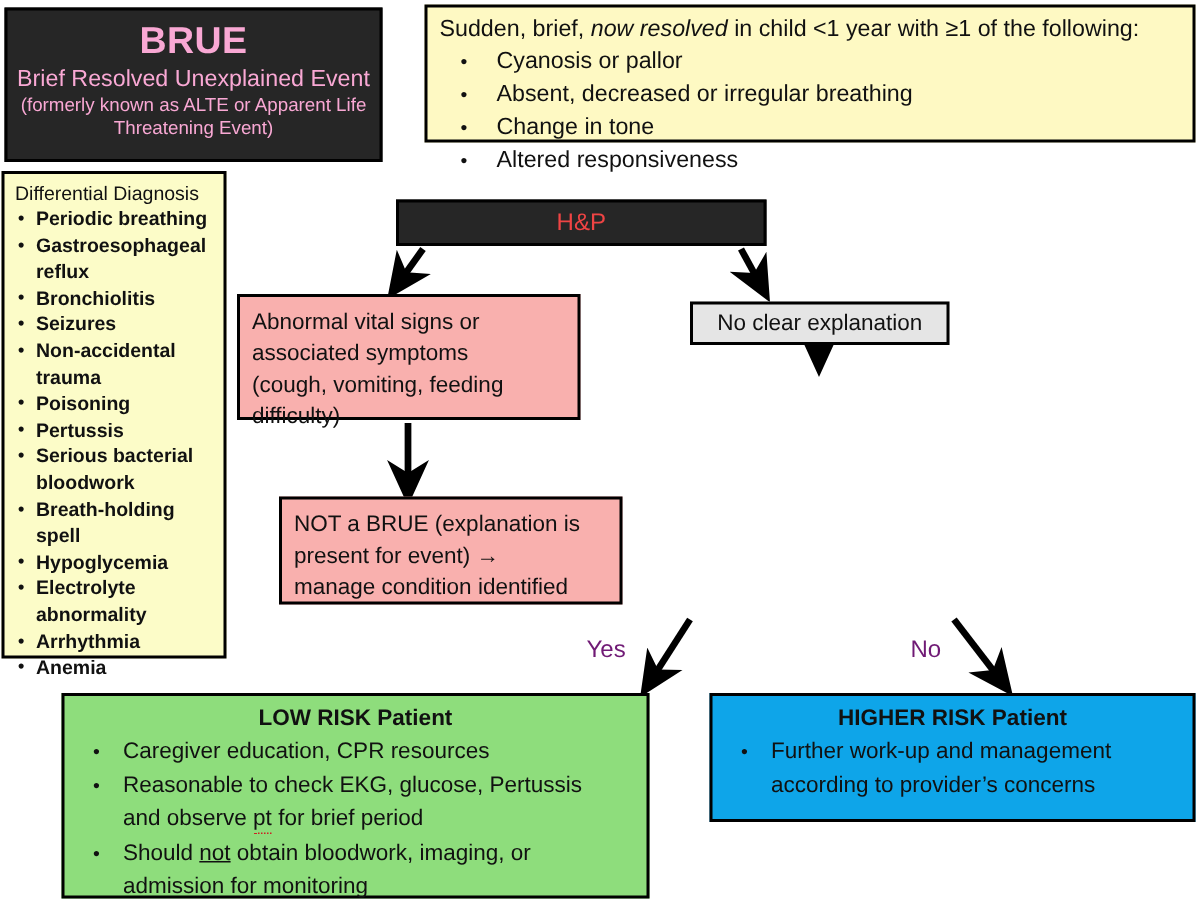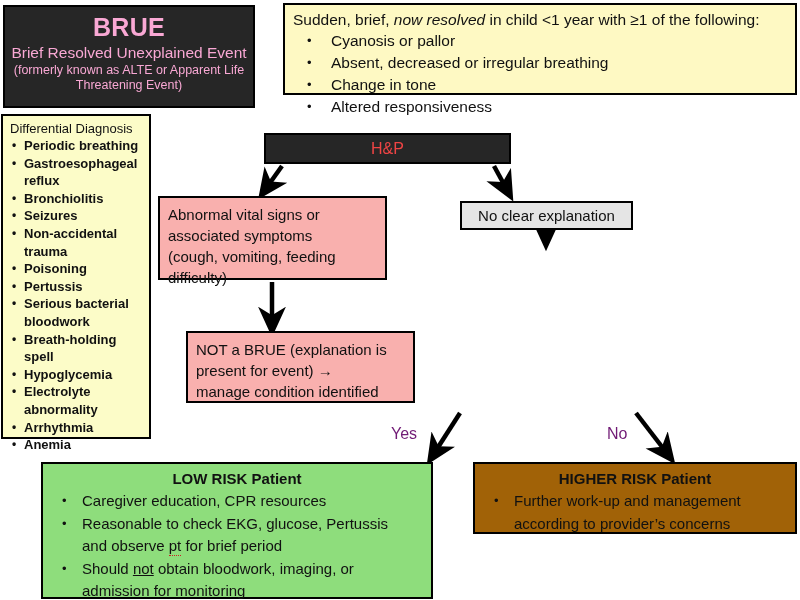--- a/index.html
+++ b/index.html
@@ -183,22 +183,22 @@
     font-size: 13px;
   }
   .lr-list li .cont { display: block; text-indent: 0; }
   u.mis {
     text-decoration: none;
     border-bottom: 1.5px dotted #cc2222;
     padding-bottom: 1px;
   }
   
   #higherrisk-box {
-    left: 473px; top: 462px; width: 324px; height: 72px;
-    background: #a16207;
+    left: 473px; top: 462px; width: 324px; height: 86px;
+    background: #0ea5e9;
     padding: 4px 5px 0 5px;
   }
   #higherrisk-head {
     font-size: 15px;
     font-weight: bold;
     text-align: center;
     line-height: 22px;
   }
   .hr-list { margin: 0; padding: 0; list-style: none; }
   .hr-list li {

